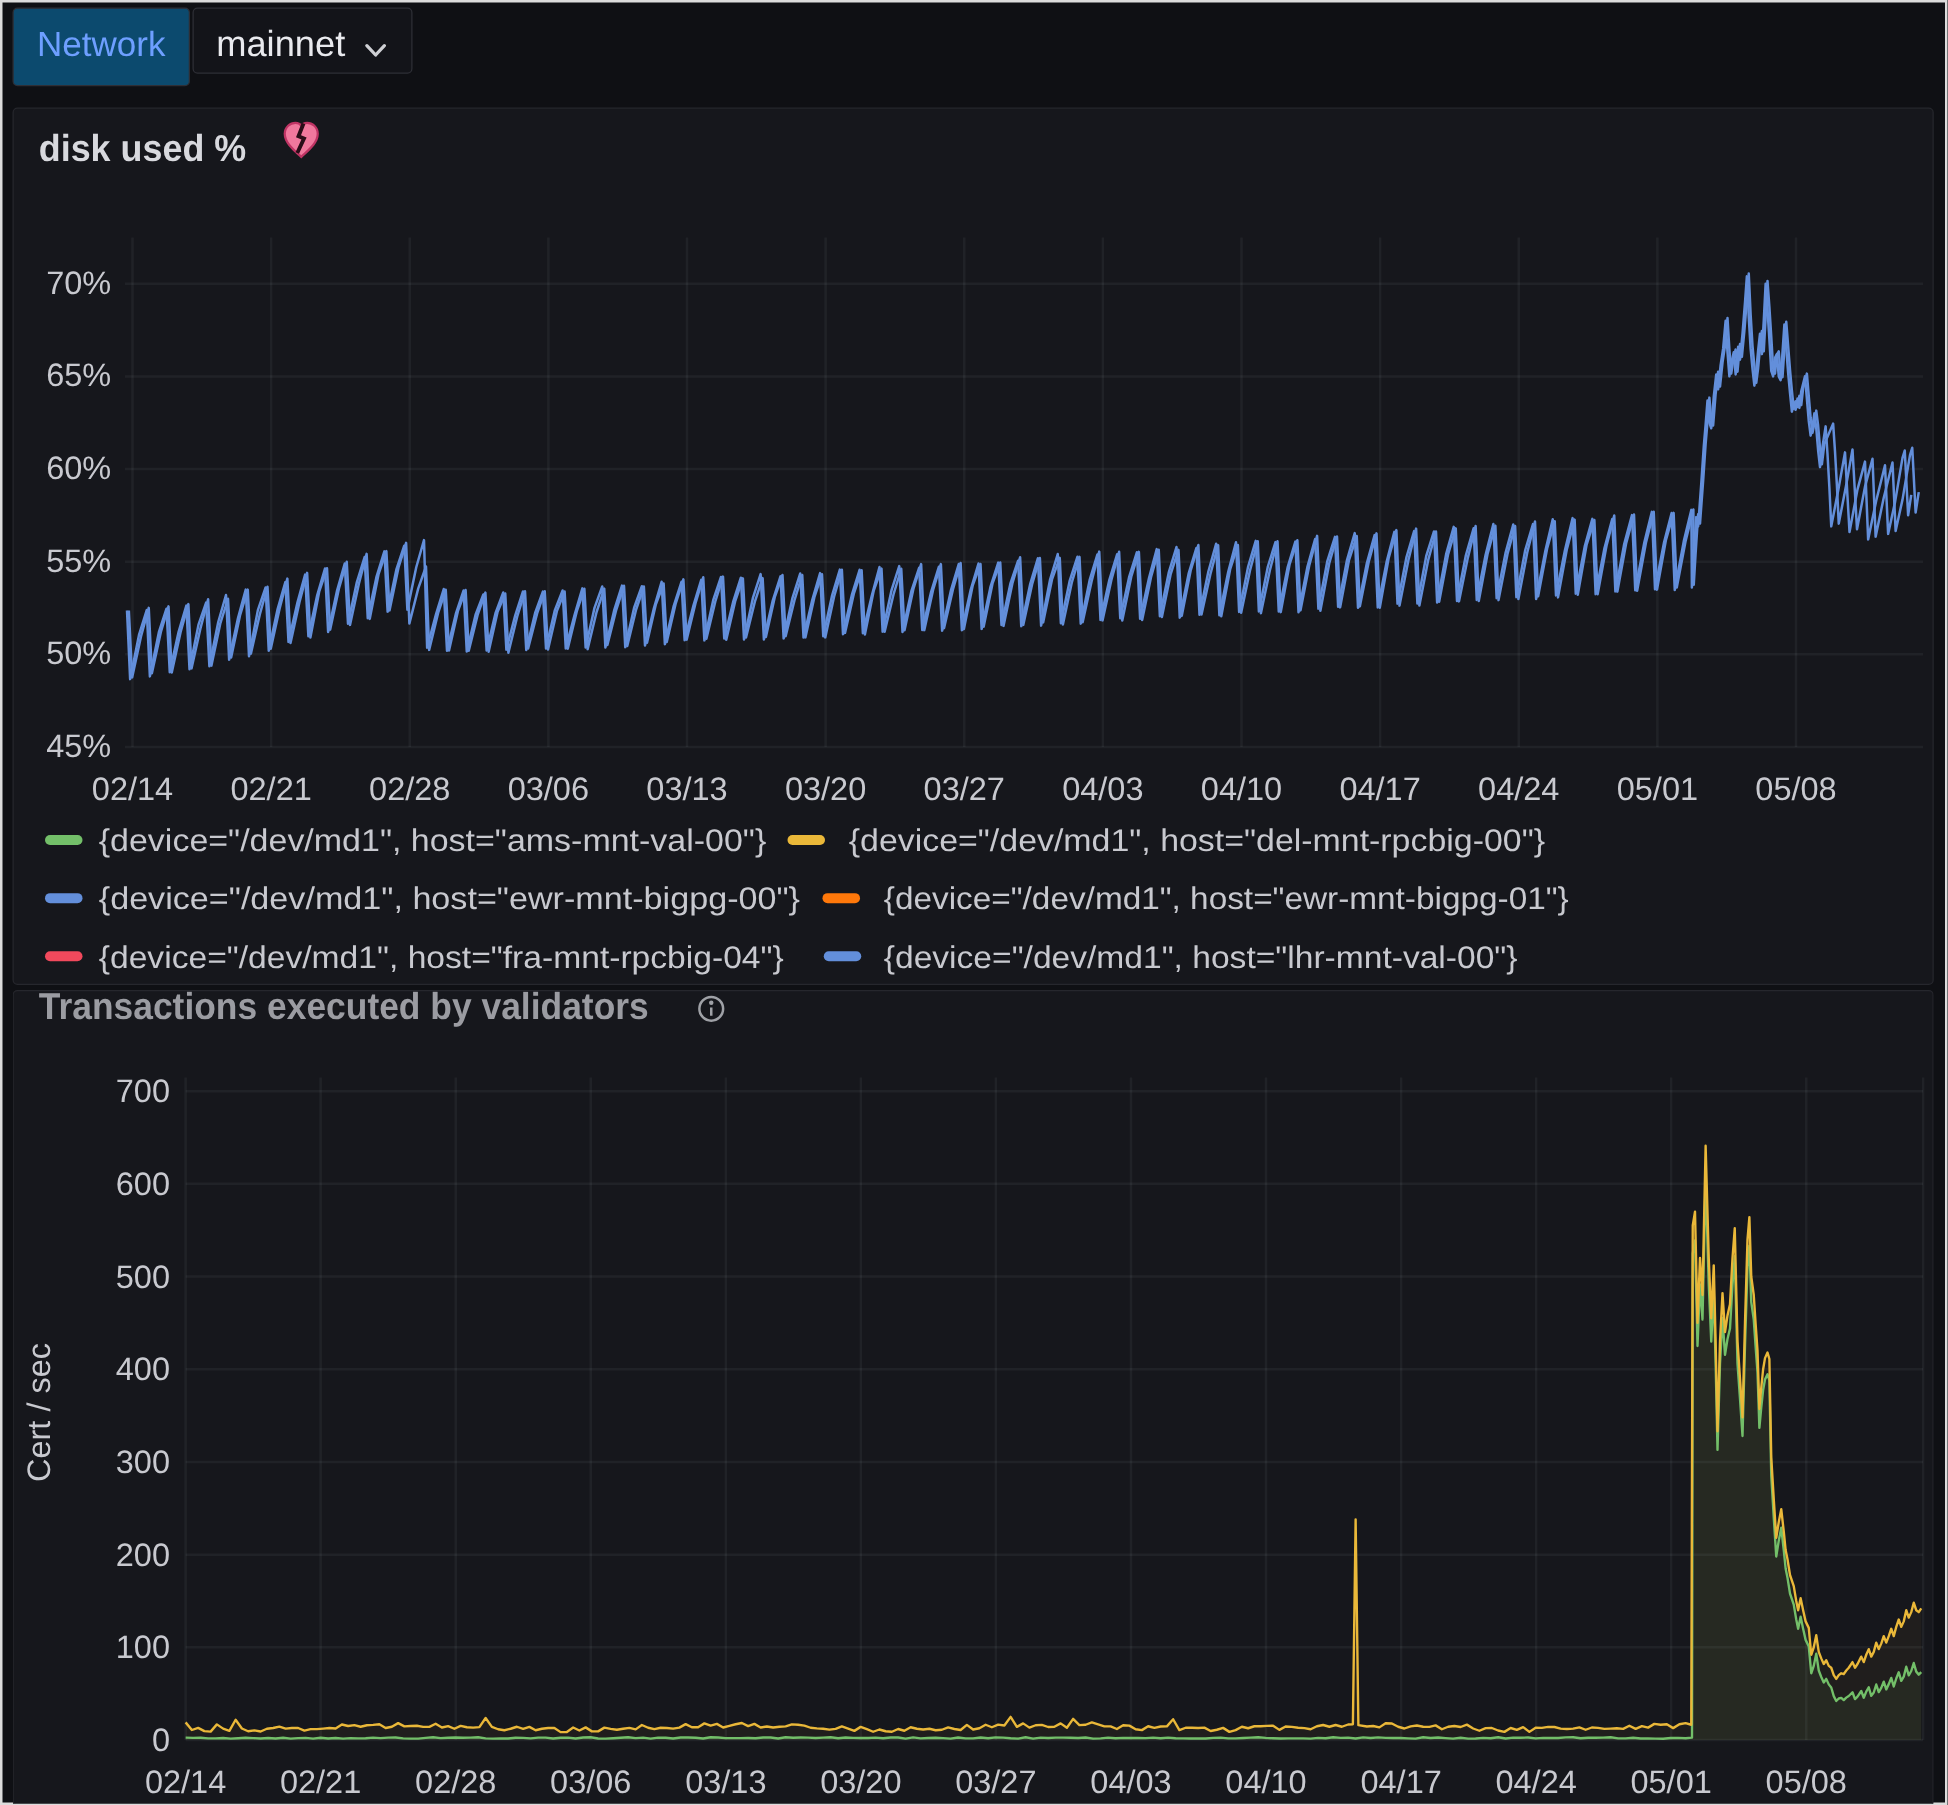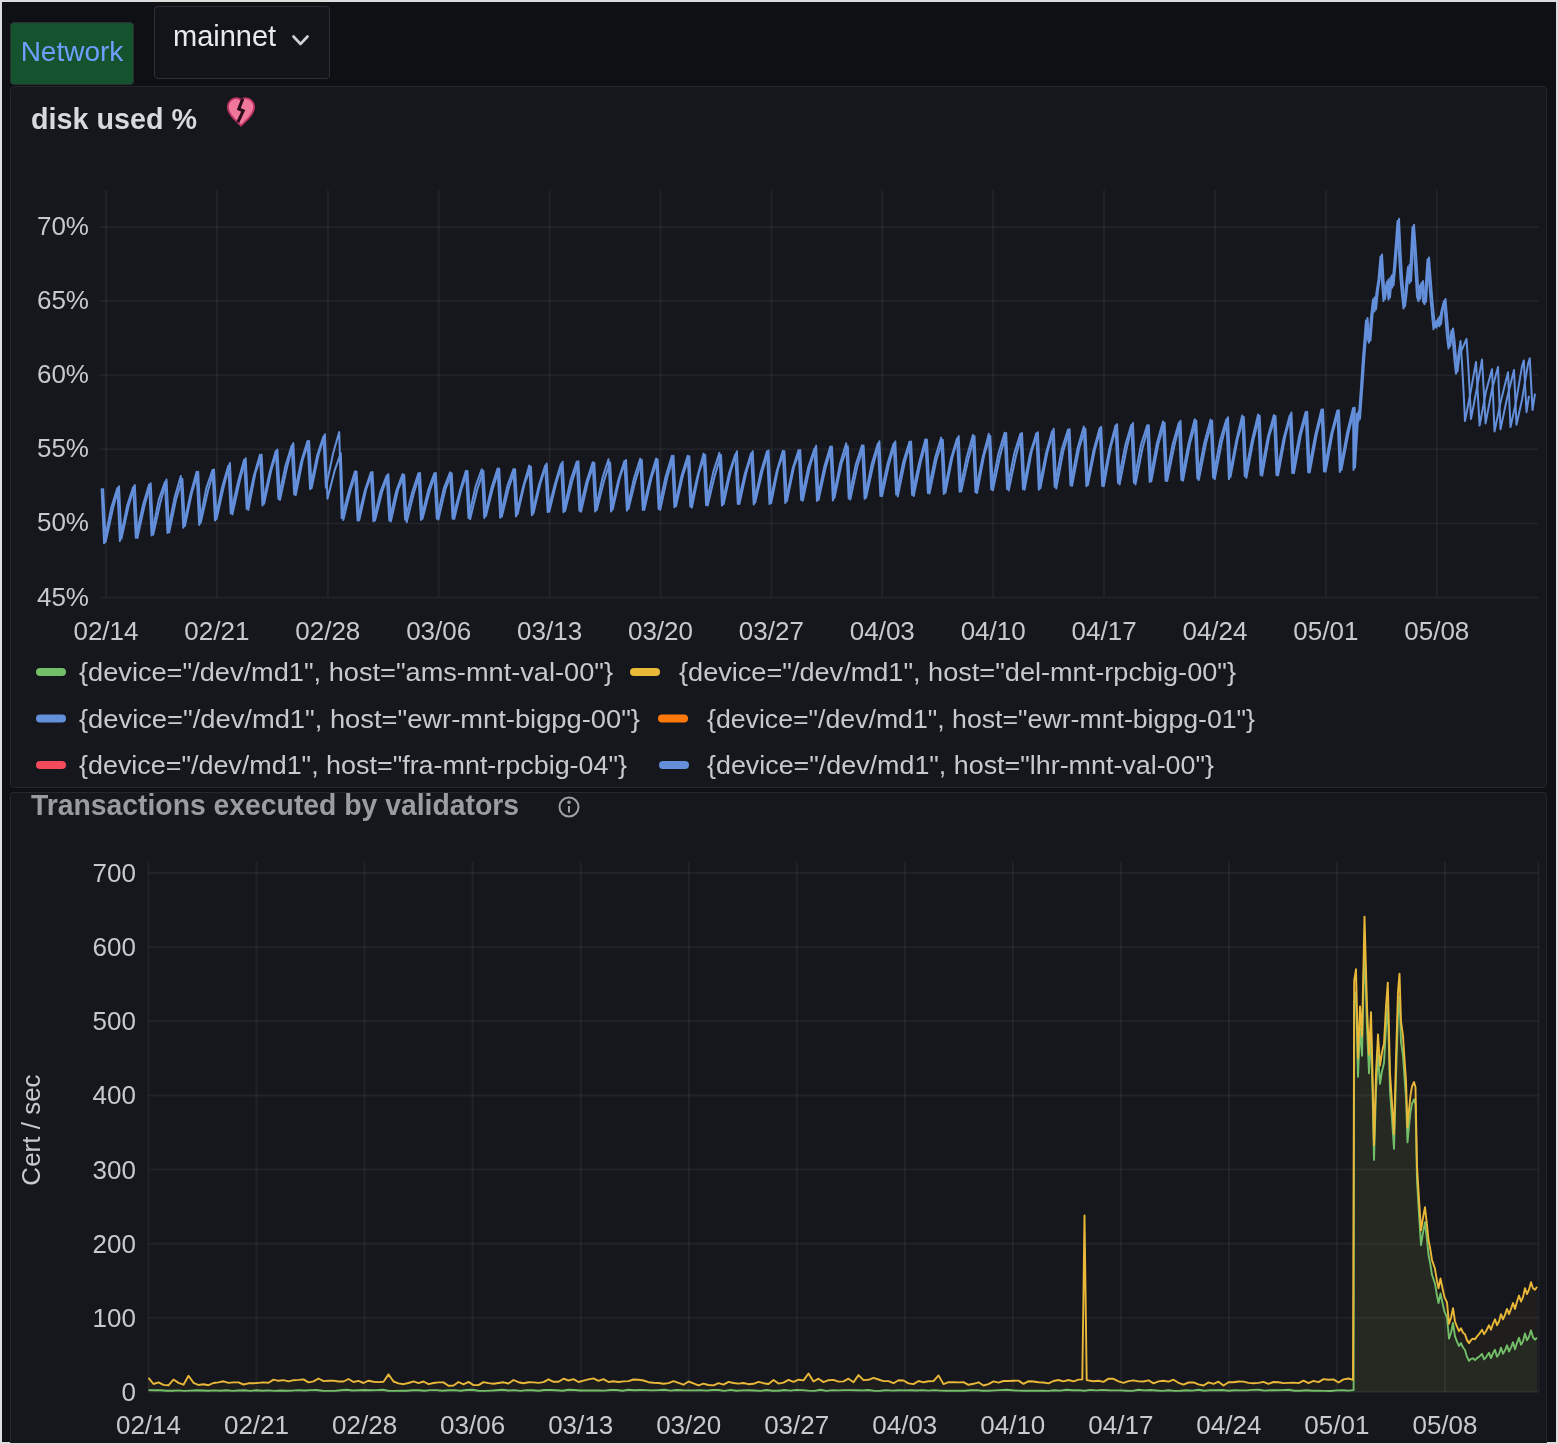--- a/index.html
+++ b/index.html
@@ -1,20 +1,20 @@
 <!DOCTYPE html>
 <html><head><meta charset="utf-8"><style>
 * { margin:0; padding:0; box-sizing:border-box; }
 html,body { width:1558px; height:1444px; background:#0f1014; overflow:hidden;
   font-family:"Liberation Sans", sans-serif; }
 #page { position:absolute; left:0; top:0; width:1558px; height:1444px;
   border:2px solid #dcdcdc; background:#0f1014; }
 .box { position:absolute; border:1.5px solid #2e2f36; border-radius:4px; }
-#b1 { left:8px; top:20px; width:124px; height:63px; background:#14532d; }
-#b2 { left:152px; top:4px; width:176px; height:73px; background:#131419; }
+#b1 { left:8px; top:4px; width:142px; height:63px; background:#0c4a6e; }
+#b2 { left:152px; top:4px; width:176px; height:53px; background:#131419; }
 #b1 span { position:absolute; left:0; right:0; top:13px; text-align:center;
   color:#6e9fff; font-size:28px; font-weight:500; }
 #b2 span { position:absolute; left:18px; top:13px; color:#e9eaee; font-size:29px; font-weight:500; }
 .panel { position:absolute; left:8px; width:1537px; background:#16171c;
   border:1.5px solid #26272d; border-radius:4px; }
 #p1 { top:83.5px; height:702px; }
 #p2 { top:789.5px; height:651px; border-bottom:none; border-radius:4px 4px 0 0; }
 svg { position:absolute; left:0; top:0; }
 svg text { font-family:"Liberation Sans", sans-serif; font-size:26px; fill:#c8c9cf; }
 svg text.lg { font-size:25px; }

